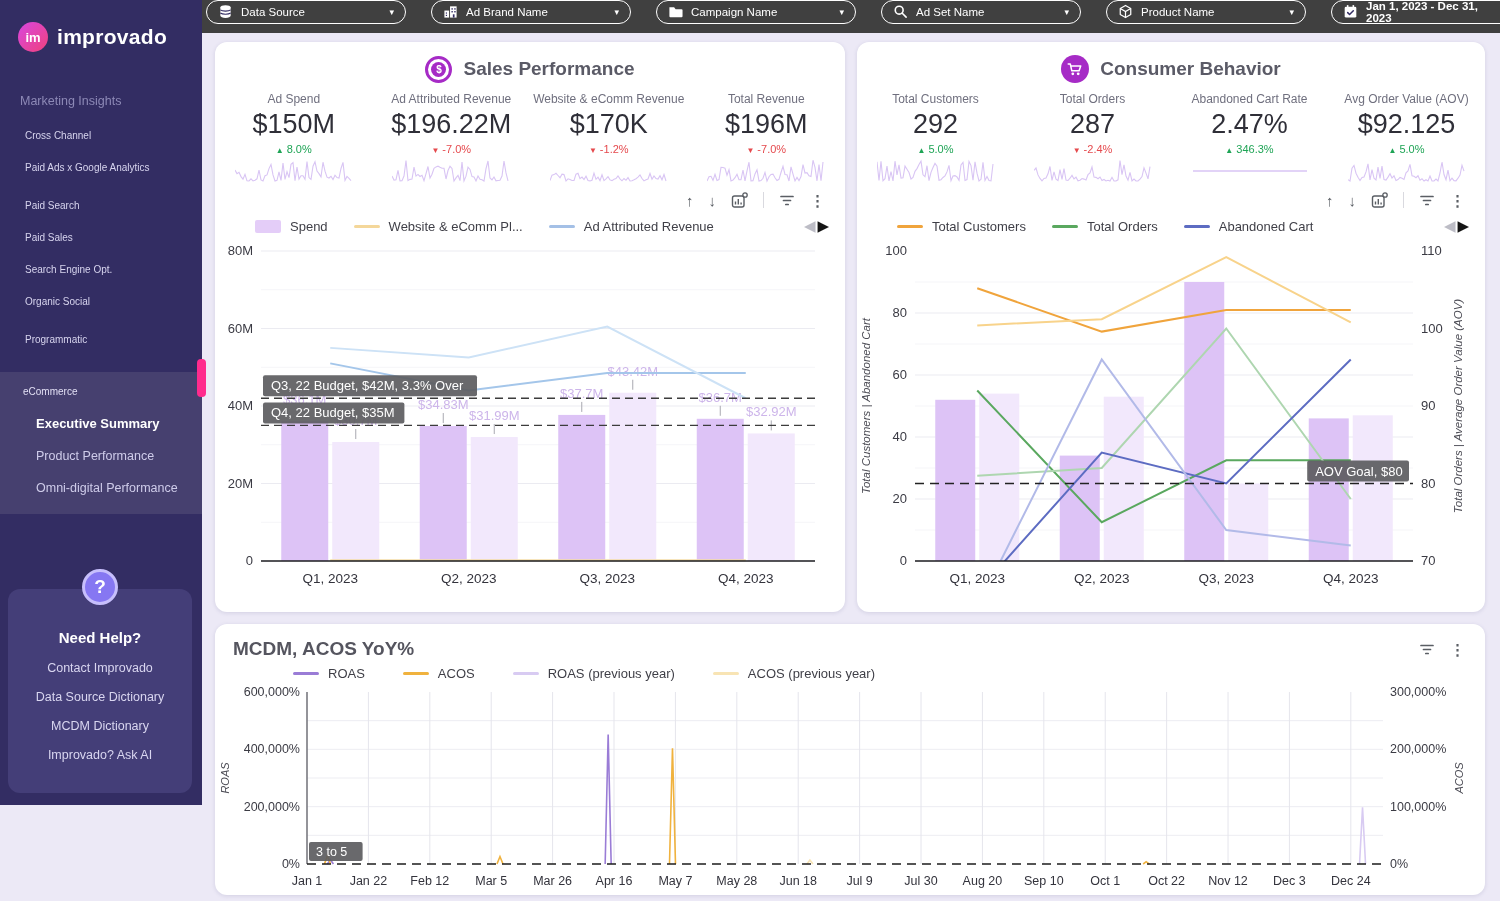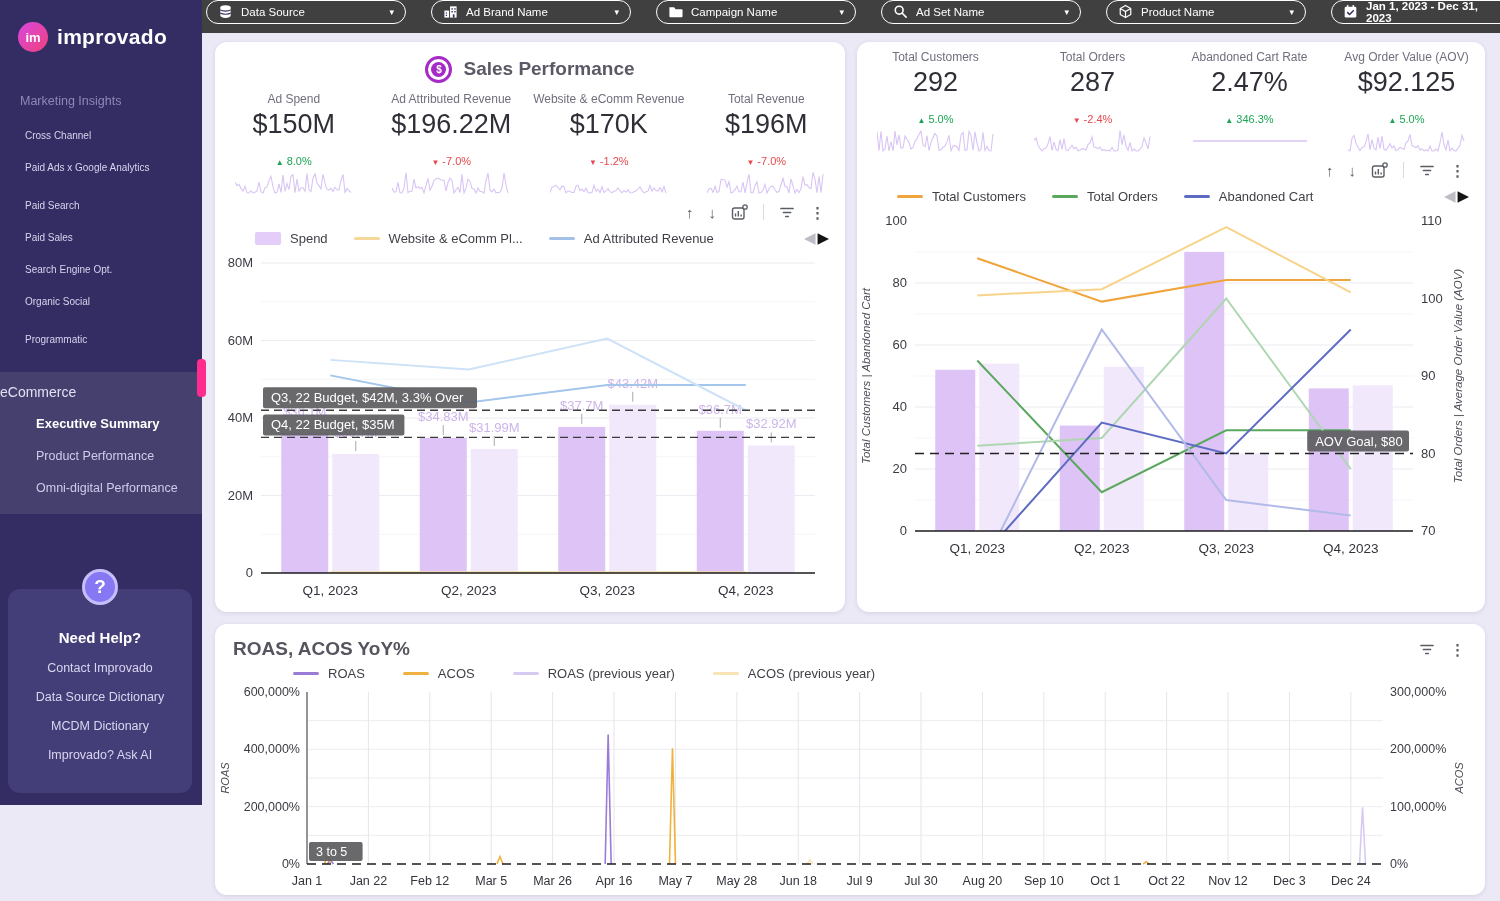--- a/index.html
+++ b/index.html
@@ -10,21 +10,21 @@
   .sidebar{width:202px;min-width:202px;height:805px;background:#332d63;color:#d7d4ee;position:relative;z-index:3}
   .logo-row{display:flex;align-items:center;gap:9px;padding:22px 0 0 18px}
   .logo-badge{width:30px;height:30px;border-radius:50%;background:linear-gradient(135deg,#d846e0,#f0427c);color:#fff;
     font-weight:bold;font-size:13px;display:flex;align-items:center;justify-content:center}
   .logo-text{color:#fff;font-size:21px;font-weight:600;letter-spacing:.3px}
   .nav-label{color:#8d89b6;font-size:12.5px;margin:42px 0 12px 20px}
   .nav-item{height:32px;line-height:32px;padding-left:25px;font-size:10px;color:#d7d4ee;cursor:pointer;white-space:nowrap}
   .nav-item.gap{margin-top:6px}
   .active-group{background:#46406f;margin-top:16px;padding:4px 0 10px;position:relative}
   .accent-bar{position:absolute;right:-4px;top:-13px;width:9px;height:38px;background:#ff2b8d;border-radius:4px}
-  .group-parent{height:32px;line-height:32px;font-size:14px;color:#e2dff4;cursor:pointer}
+  .group-parent{height:32px;line-height:32px;padding-left:23px;font-size:10px;color:#e2dff4;cursor:pointer}
   .group-child{height:32px;line-height:32px;padding-left:36px;font-size:12.5px;color:#cfccea;cursor:pointer}
   .group-child.active{color:#fff;font-weight:bold;font-size:13px}
   .help-card{position:absolute;left:8px;right:10px;bottom:12px;background:#443e78;border-radius:12px;padding:34px 6px 16px;text-align:center}
   .help-q{position:absolute;top:-20px;left:50%;transform:translateX(-50%);width:36px;height:36px;border-radius:50%;
     background:#8677f2;border:3px solid #c7bffc;color:#fff;font-size:19px;font-weight:bold;display:flex;align-items:center;justify-content:center;cursor:pointer}
   .help-title{color:#fff;font-weight:bold;font-size:15px;margin:6px 0 12px}
   .help-link{color:#d9d6f0;font-size:12.5px;margin:15px 0;cursor:pointer}
 
   
   .right{flex:1;display:flex;flex-direction:column}
@@ -46,21 +46,21 @@
   .card-head h2{font-size:19px;color:#5a5a66;font-weight:600}
   .dollar-badge{width:27px;height:27px;border-radius:50%;border:3.5px solid #a62bc6;display:flex;align-items:center;justify-content:center}
   .dollar-badge .inner{width:15px;height:15px;border-radius:50%;background:#a62bc6;color:#fff;font-size:10px;font-weight:bold;
     display:flex;align-items:center;justify-content:center}
   .cart-badge{width:28px;height:28px;border-radius:50%;background:#a62bc6;display:flex;align-items:center;justify-content:center}
 
   .kpis{display:flex;margin-top:8px}
   .kpi{flex:1;text-align:center}
   .kpi-label{font-size:12px;color:#6f6f7e}
   .kpi-value{font-size:27px;color:#2f2f38;margin-top:3px}
-  .kpi-delta{font-size:11px;margin-top:15px}
+  .kpi-delta{font-size:11px;margin-top:3px}
   .kpi-delta.up{color:#1ea455}
   .kpi-delta.down{color:#e5494d}
   .kpi-delta .tiny{font-size:8px}
   .kpi-spark{margin-top:2px}
 
   .toolbar{display:flex;align-items:center;justify-content:flex-end;gap:15px;padding-right:20px;height:26px;color:#5a5e64}
   .tool{cursor:pointer;font-size:15px;line-height:1;display:flex;align-items:center}
   .tool-divider{width:1px;height:16px;background:#d9d9df}
   .legend-row{display:flex;align-items:center;height:26px;padding:0 16px 0 40px}
   .legend{display:flex;align-items:center;gap:26px}
@@ -309,20 +309,30 @@
             <text x="56" y="178.375" fill="#fff" font-size="13px">Q4, 22 Budget, $35M</text>
             <line x1="46" y1="322" x2="600" y2="322" stroke="#1b1b1f" stroke-width="1.6"></line>
             <text x="115.25" y="344" fill="#33333c" font-size="13.5px" text-anchor="middle">Q1, 2023</text>
             <text x="253.75" y="344" fill="#33333c" font-size="13.5px" text-anchor="middle">Q2, 2023</text>
             <text x="392.25" y="344" fill="#33333c" font-size="13.5px" text-anchor="middle">Q3, 2023</text>
             <text x="530.75" y="344" fill="#33333c" font-size="13.5px" text-anchor="middle">Q4, 2023</text>
           </svg>
       </section>
 
       <section class="card consumer">
+        <div class="card-head">
+          <span class="cart-badge">
+              <svg width="16" height="15" viewBox="0 0 16 15">
+                <path d="M1.2 2h2.1l1.5 6.8h7.3l1.6-4.9H4.1" stroke="#fff" stroke-width="1.5" fill="none" stroke-linecap="round" stroke-linejoin="round"></path>
+                <circle cx="5.8" cy="11.8" r="1.4" fill="#fff"></circle>
+                <circle cx="11.2" cy="11.8" r="1.4" fill="#fff"></circle>
+              </svg>
+            </span>
+          <h2>Consumer Behavior</h2>
+        </div>
         <div class="kpis" id="consumerKpis">
             <div class="kpi">
               <div class="kpi-label">Total Customers</div>
               <div class="kpi-value">292</div>
               <div class="kpi-delta up"><span class="tiny">▲</span> 5.0%</div>
               <div class="kpi-spark"><svg width="118" height="26">
                   <polyline points="0,4.7 2,23.5 4,4.4 6,23.7 8,21.7 10,9.0 12,24.0 14,14.5 16,24.0 18,4.2 20,17.8 22,7.8 24,21.2 26,20.8 28,9.1 30,12.3 32,15.5 34,22.0 36,20.4 38,14.3 40,11.6 42,7.5 44,4.2 46,17.8 48,19.7 50,8.7 52,23.7 54,15.3 56,10.6 58,6.4 60,9.1 62,23.2 64,22.7 66,20.5 68,18.8 70,14.9 72,8.3 74,23.7 76,19.0 78,18.6 80,20.0 82,23.3 84,7.9 86,5.3 88,23.4 90,22.6 92,4.4 94,8.6 96,23.3 98,4.9 100,16.2 102,24.0 104,22.3 106,5.3 108,23.4 110,19.5 112,23.5 114,23.8 116,7.0" fill="none" stroke="#d9c5f4" stroke-width="1.1"></polyline>
                 </svg></div>
             </div>
             <div class="kpi">
@@ -439,21 +449,21 @@
             <text x="120.25" y="344" fill="#33333c" font-size="13.5px" text-anchor="middle">Q1, 2023</text>
             <text x="244.75" y="344" fill="#33333c" font-size="13.5px" text-anchor="middle">Q2, 2023</text>
             <text x="369.25" y="344" fill="#33333c" font-size="13.5px" text-anchor="middle">Q3, 2023</text>
             <text x="493.75" y="344" fill="#33333c" font-size="13.5px" text-anchor="middle">Q4, 2023</text>
           </svg>
       </section>
     </div>
 
     <section class="card roas">
       <div class="roas-head">
-        <h2>ROAS, ACOS YoY%</h2>
+        <h2>MCDM, ACOS YoY%</h2>
         <div class="toolbar" id="roasTools">
             <span class="tool">
               <svg width="16" height="15" viewBox="0 0 16 15">
                 <line x1="2" y1="3.5" x2="14" y2="3.5" stroke="#5a5e64" stroke-width="1.7" stroke-linecap="round"></line>
                 <line x1="4.5" y1="7.5" x2="11.5" y2="7.5" stroke="#5a5e64" stroke-width="1.7" stroke-linecap="round"></line>
                 <line x1="6.8" y1="11.5" x2="9.2" y2="11.5" stroke="#5a5e64" stroke-width="1.7" stroke-linecap="round"></line>
               </svg>
             </span>
             <span class="tool" style="font-weight: bold;">⋮</span>
           </div>

